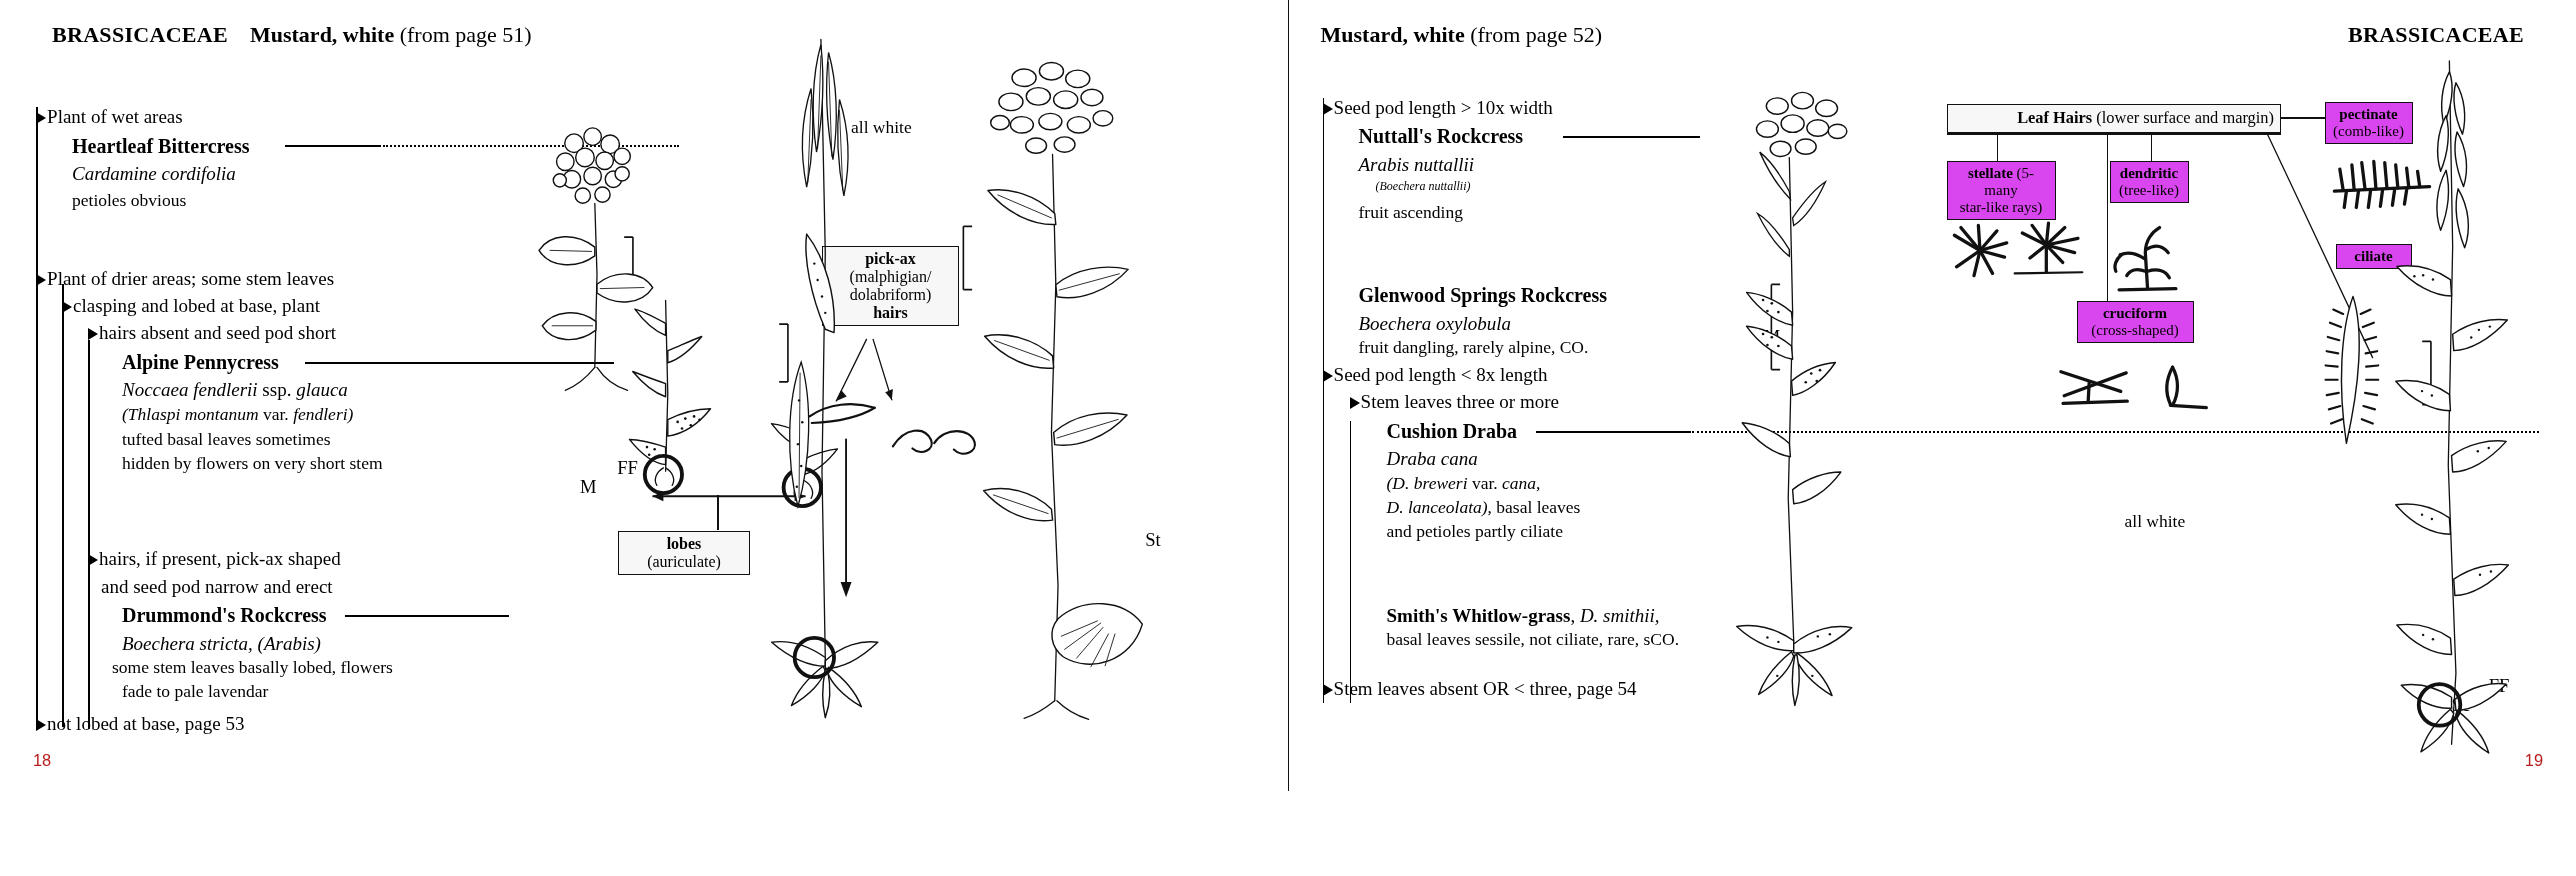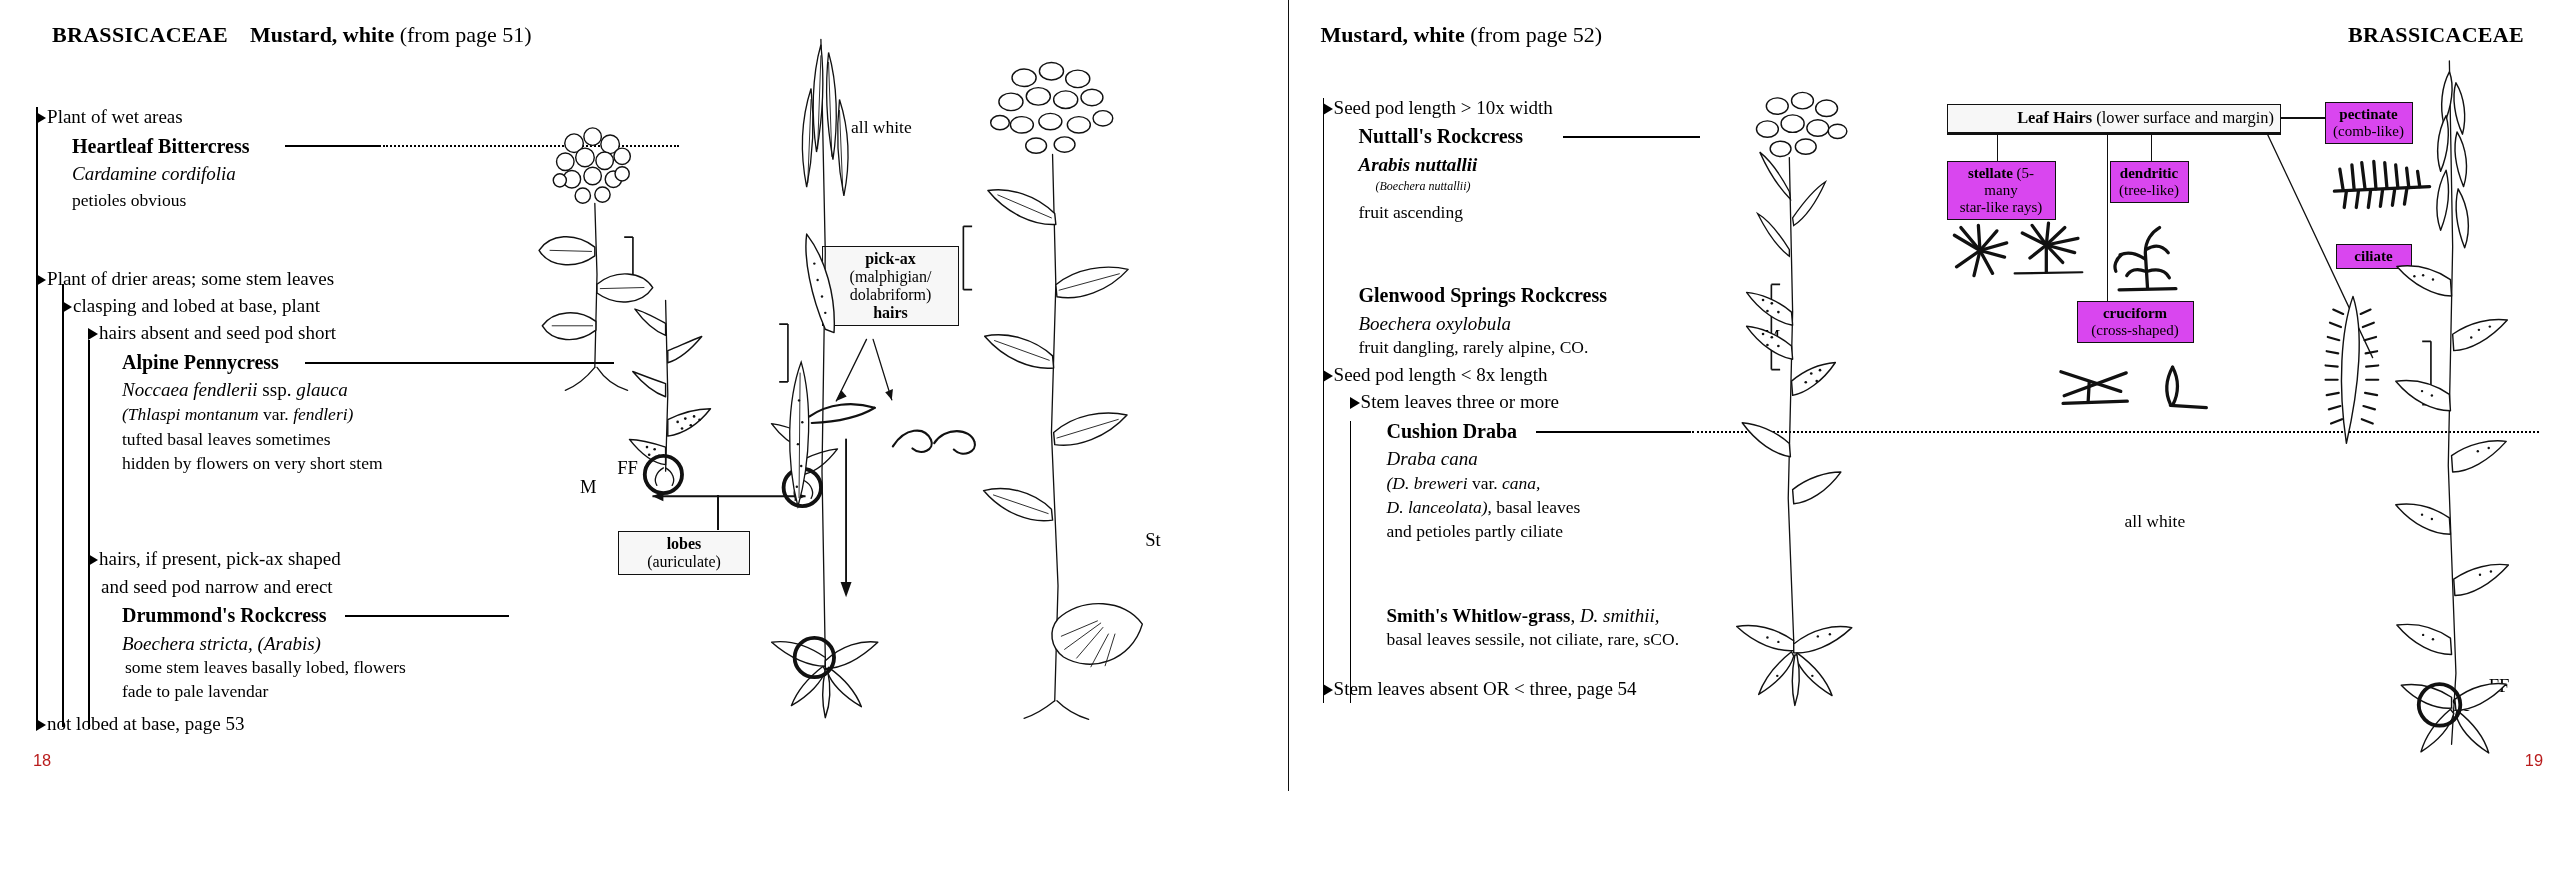--- a/index.html
+++ b/index.html
@@ -142,21 +142,21 @@
       </div>
 
       <div class="keyline b" style="left:122px;top:605px;font-size:20px;">
         <span>Drummond's Rockcress</span>
       </div>
       <div class="lead" style="left:345px;top:615px;width:164px;"></div>
 
       <div class="keyline" style="left:122px;top:634px;">
         <span class="i">Boechera stricta,</span><span class="i"> (Arabis)</span>
       </div>
-      <div class="keyline" style="left:125px;top:659px;font-size:17.5px;">
+      <div class="keyline" style="left:112px;top:659px;font-size:17.5px;">
         <span>some stem leaves basally lobed, flowers</span>
       </div>
       <div class="keyline" style="left:122px;top:683px;font-size:17.5px;">
         <span>fade to pale lavendar</span>
       </div>
 
       <div class="keyline" style="left:36px;top:714px;">
         <span class="tri"></span><span>not lobed at base, page 53</span>
       </div>
 
@@ -382,21 +382,21 @@
 
       <div class="keyline" style="left:34px;top:98px;">
         <span class="tri"></span><span>Seed pod length &gt; 10x width</span>
       </div>
 
       <div class="keyline b" style="left:70px;top:126px;font-size:20px;">
         <span>Nuttall's Rockcress</span>
       </div>
       <div class="lead" style="left:274px;top:136px;width:137px;"></div>
 
-      <div class="keyline i" style="left:70px;top:155px;font-weight:bold;">
+      <div class="keyline i" style="left:70px;top:155px;">
         <span>Arabis nuttallii</span>
       </div>
       <div class="keyline i" style="left:87px;top:180px;font-size:12px;">
         <span>(Boechera nuttallii)</span>
       </div>
       <div class="keyline" style="left:70px;top:204px;font-size:17.5px;">
         <span>fruit ascending</span>
       </div>
 
       <div class="keyline b" style="left:70px;top:285px;font-size:20px;">

